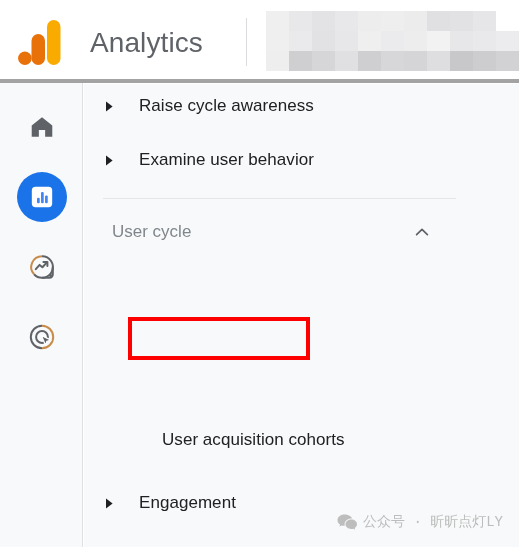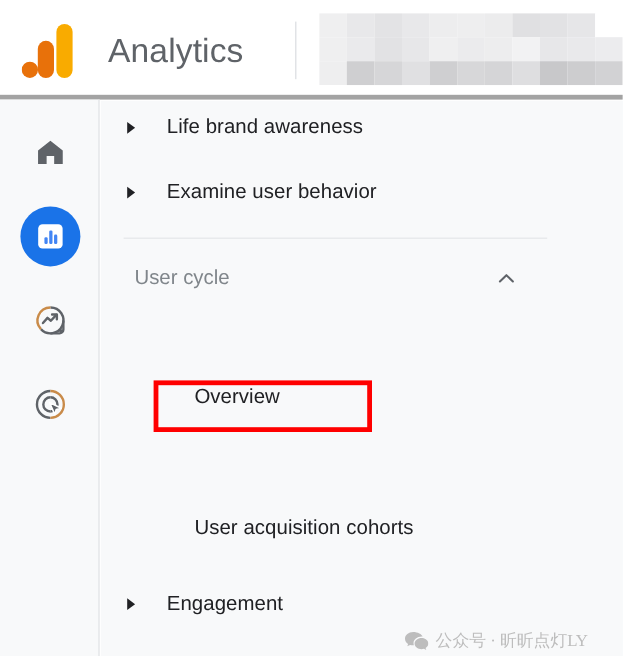--- a/index.html
+++ b/index.html
@@ -188,22 +188,21 @@
   .watermark {
     position: absolute;
     left: 337px;
     top: 513px;
     display: flex;
     align-items: center;
     gap: 6px;
     color: #bdbdbd;
     font-size: 14px;
     white-space: nowrap;
-    font-family: Liberation Serif, serif;
-    margin-top: 12px;
+    font-family: Liberation Mono, monospace;
   }
   .watermark svg { display: block; }
 
   
   .right-strip {
     position: absolute;
     left: 437px;
     top: 84px;
     width: 82px;
     height: 463px;
@@ -318,21 +317,21 @@
   <div class="right-strip"></div>
 
   <div class="nav">
 
     <div class="nav-row" style="top:0px;">
       <span class="tri">
         <svg width="9" height="11" viewBox="0 0 9 11" xmlns="http://www.w3.org/2000/svg">
           <path d="M1 0.6 7.6 5.5 1 10.4z" fill="#202124"></path>
         </svg>
       </span>
-      <span class="nav-label">Life brand awareness</span>
+      <span class="nav-label">Raise cycle awareness</span>
     </div>
 
     <div class="nav-row" style="top:54px;text-align:center;">
       <span class="tri">
         <svg width="9" height="11" viewBox="0 0 9 11" xmlns="http://www.w3.org/2000/svg">
           <path d="M1 0.6 7.6 5.5 1 10.4z" fill="#202124"></path>
         </svg>
       </span>
       <span class="nav-label">Examine user behavior</span>
     </div>
@@ -342,23 +341,20 @@
     <div class="section-head" style="top:128px;">
       <span class="title">User cycle</span>
       <span class="chev">
         <svg width="18" height="18" viewBox="0 0 18 18" xmlns="http://www.w3.org/2000/svg">
           <path d="M3.6 11.6 9 6.3l5.4 5.3" fill="none" stroke="#5f6368" stroke-width="1.7" stroke-linecap="round" stroke-linejoin="round"></path>
         </svg>
       </span>
     </div>
 
 
-    <div class="nav-row" style="top:225px;">
-      <span class="nav-label sub">Overview</span>
-    </div>
 
 
     <div class="nav-row" style="top:334px;">
       <span class="nav-label sub">User acquisition cohorts</span>
     </div>
 
     <div class="nav-row" style="top:397px;">
       <span class="tri">
         <svg width="9" height="11" viewBox="0 0 9 11" xmlns="http://www.w3.org/2000/svg">
           <path d="M1 0.6 7.6 5.5 1 10.4z" fill="#202124"></path>

